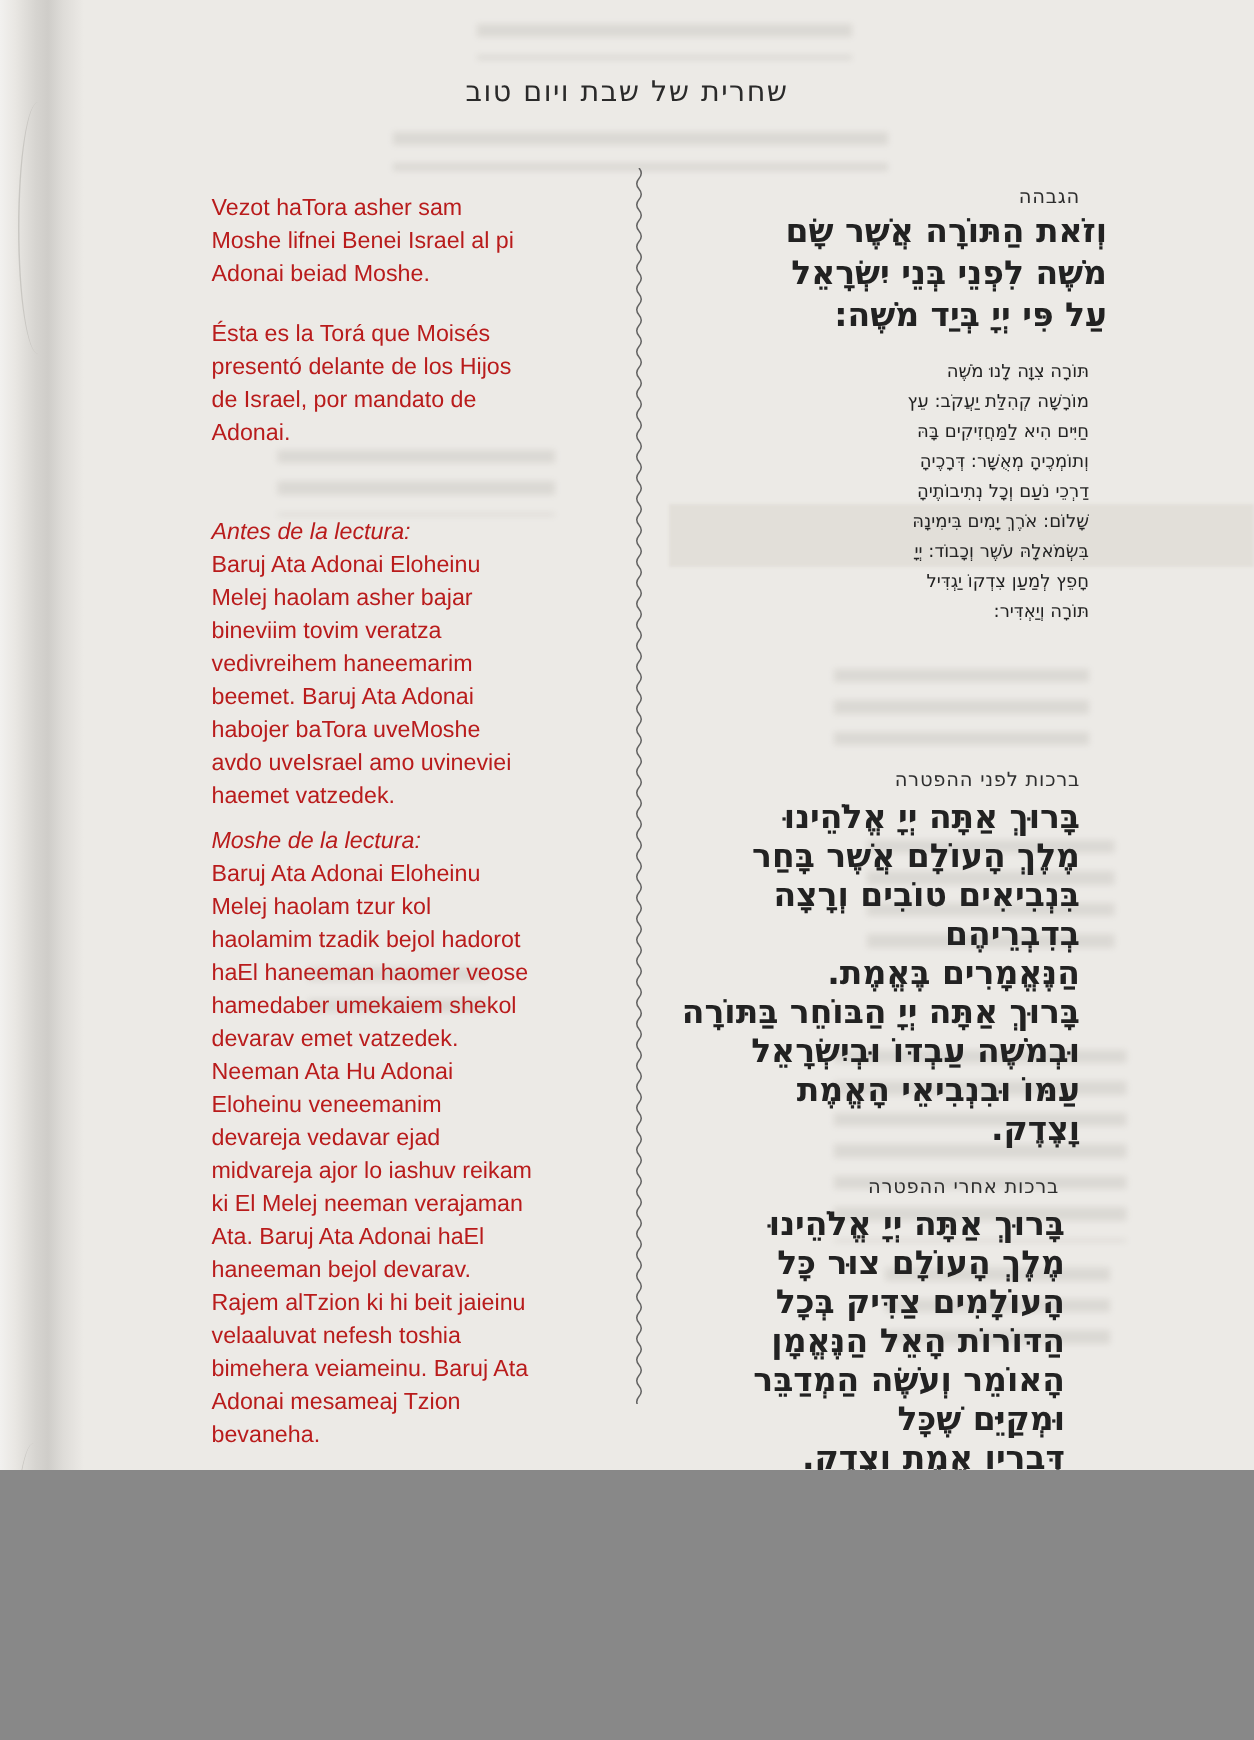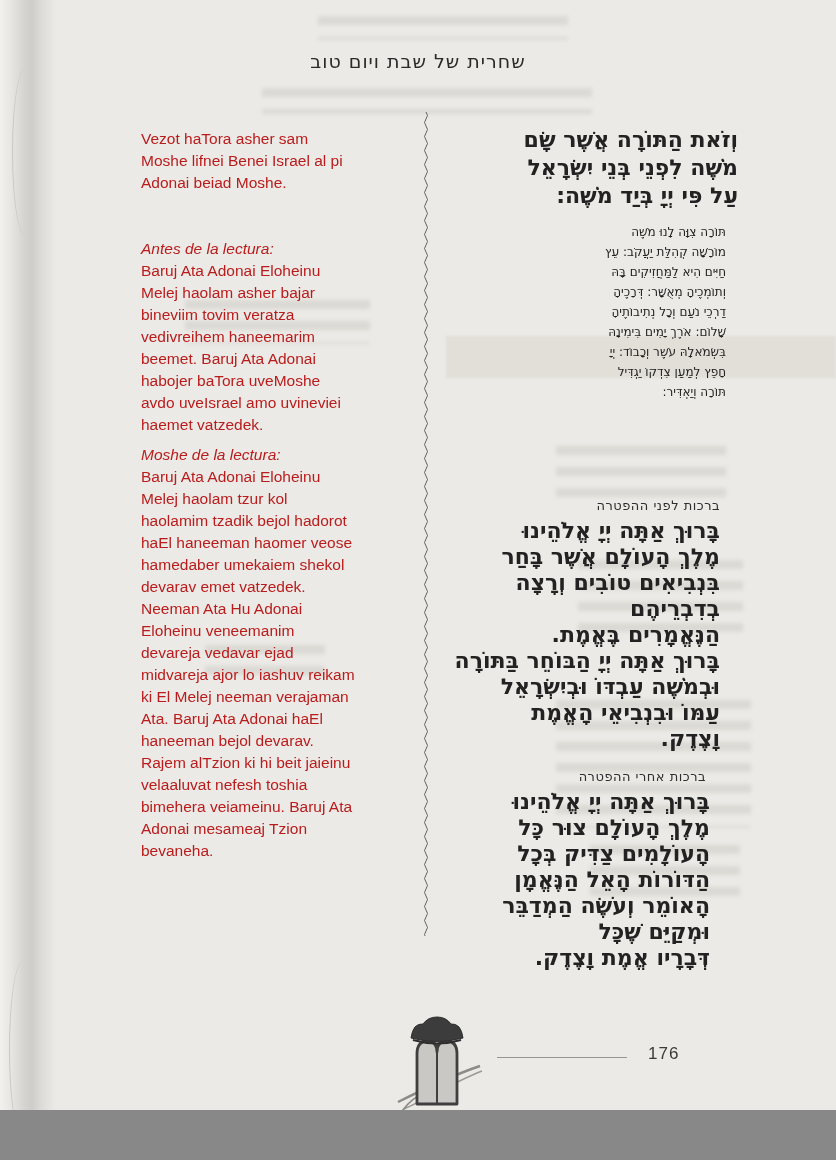--- a/index.html
+++ b/index.html
@@ -1,18 +1,18 @@
 <!DOCTYPE html>
 <html lang="es"><head>
 <meta charset="utf-8">
 <style>
   html,body{margin:0;padding:0;background:#888;}
   .scan{
     position:relative;
-    width:836px;height:1110px;
+    width:836px;height:980px;
     margin:0 auto;
     background:#eceae6;
     overflow:hidden;
     font-family:"Liberation Sans", sans-serif;
     color:#333;
   }
   
   .binding{
     position:absolute;left:0;top:0;width:56px;height:1160px;
     background:linear-gradient(90deg,#f2f1ef 0px,#e9e7e3 10px,#d6d4d0 24px,#cfcdc9 32px,#dedcd8 42px,#eceae6 56px);
@@ -98,20 +98,24 @@
   <div class="ghost" style="left:590px;top:845px;width:150px;height:58px;"></div>
   <div class="ghost" style="left:185px;top:300px;width:185px;height:44px;"></div>
   <div class="ghost" style="left:205px;top:645px;width:120px;height:40px;"></div>
 
   <div class="page-header hebrew">שחרית של שבת ויום טוב</div>
 
   <div class="left-col">
     <div class="l-block">Vezot haTora asher sam
 Moshe lifnei Benei Israel al pi
 Adonai beiad Moshe.</div>
+    <div class="l-block mt18">Ésta es la Torá que Moisés
+presentó delante de los Hijos
+de Israel, por mandato de
+Adonai.</div>
     <div class="lead-italic mt32">Antes de la lectura:</div>
     <div class="l-block">Baruj Ata Adonai Eloheinu
 Melej haolam asher bajar
 bineviim tovim veratza
 vedivreihem haneemarim
 beemet. Baruj Ata Adonai
 habojer baTora uveMoshe
 avdo uveIsrael amo uvineviei
 haemet vatzedek.</div>
     <div class="lead-italic mt8">Moshe de la  lectura:</div>
@@ -133,20 +137,21 @@
 bimehera veiameinu. Baruj Ata
 Adonai mesameaj Tzion
 bevaneha.</div>
   </div>
 
   <svg class="divider" width="12" height="824">
     <path id="wavy-path" d="M6 0 q3 3.5 0 7 q-3 3.5 0 7 q3 3.5 0 7 q-3 3.5 0 7 q3 3.5 0 7 q-3 3.5 0 7 q3 3.5 0 7 q-3 3.5 0 7 q3 3.5 0 7 q-3 3.5 0 7 q3 3.5 0 7 q-3 3.5 0 7 q3 3.5 0 7 q-3 3.5 0 7 q3 3.5 0 7 q-3 3.5 0 7 q3 3.5 0 7 q-3 3.5 0 7 q3 3.5 0 7 q-3 3.5 0 7 q3 3.5 0 7 q-3 3.5 0 7 q3 3.5 0 7 q-3 3.5 0 7 q3 3.5 0 7 q-3 3.5 0 7 q3 3.5 0 7 q-3 3.5 0 7 q3 3.5 0 7 q-3 3.5 0 7 q3 3.5 0 7 q-3 3.5 0 7 q3 3.5 0 7 q-3 3.5 0 7 q3 3.5 0 7 q-3 3.5 0 7 q3 3.5 0 7 q-3 3.5 0 7 q3 3.5 0 7 q-3 3.5 0 7 q3 3.5 0 7 q-3 3.5 0 7 q3 3.5 0 7 q-3 3.5 0 7 q3 3.5 0 7 q-3 3.5 0 7 q3 3.5 0 7 q-3 3.5 0 7 q3 3.5 0 7 q-3 3.5 0 7 q3 3.5 0 7 q-3 3.5 0 7 q3 3.5 0 7 q-3 3.5 0 7 q3 3.5 0 7 q-3 3.5 0 7 q3 3.5 0 7 q-3 3.5 0 7 q3 3.5 0 7 q-3 3.5 0 7 q3 3.5 0 7 q-3 3.5 0 7 q3 3.5 0 7 q-3 3.5 0 7 q3 3.5 0 7 q-3 3.5 0 7 q3 3.5 0 7 q-3 3.5 0 7 q3 3.5 0 7 q-3 3.5 0 7 q3 3.5 0 7 q-3 3.5 0 7 q3 3.5 0 7 q-3 3.5 0 7 q3 3.5 0 7 q-3 3.5 0 7 q3 3.5 0 7 q-3 3.5 0 7 q3 3.5 0 7 q-3 3.5 0 7 q3 3.5 0 7 q-3 3.5 0 7 q3 3.5 0 7 q-3 3.5 0 7 q3 3.5 0 7 q-3 3.5 0 7 q3 3.5 0 7 q-3 3.5 0 7 q3 3.5 0 7 q-3 3.5 0 7 q3 3.5 0 7 q-3 3.5 0 7 q3 3.5 0 7 q-3 3.5 0 7 q3 3.5 0 7 q-3 3.5 0 7 q3 3.5 0 7 q-3 3.5 0 7 q3 3.5 0 7 q-3 3.5 0 7 q3 3.5 0 7 q-3 3.5 0 7 q3 3.5 0 7 q-3 3.5 0 7 q3 3.5 0 7 q-3 3.5 0 7 q3 3.5 0 7 q-3 3.5 0 7 q3 3.5 0 7 q-3 3.5 0 7 q3 3.5 0 7 q-3 3.5 0 7 q3 3.5 0 7 q-3 3.5 0 7 q3 3.5 0 7 q-3 3.5 0 7 q3 3.5 0 7 q-3 3.5 0 7" fill="none" stroke="#4c4c4c" stroke-width="1" opacity="0.85"></path>
   </svg>
 
   <div class="right-col hebrew">
+    <div class="h-label">הגבהה</div>
     <div class="h-big blk1">וְזֹאת הַתּוֹרָה אֲשֶׁר שָׂם
 מֹשֶׁה לִפְנֵי בְּנֵי יִשְׂרָאֵל
 עַל פִּי יְיָ בְּיַד מֹשֶׁה:</div>
     <div class="h-small blk2">תּוֹרָה צִוָּה לָנוּ מֹשֶׁה
 מוֹרָשָׁה קְהִלַּת יַעֲקֹב: עֵץ
 חַיִּים הִיא לַמַּחֲזִיקִים בָּהּ
 וְתוֹמְכֶיהָ מְאֻשָּׁר: דְּרָכֶיהָ
 דַרְכֵי נֹעַם וְכָל נְתִיבוֹתֶיהָ
 שָׁלוֹם: אֹרֶךְ יָמִים בִּימִינָהּ
 בִּשְׂמֹאלָהּ עֹשֶׁר וְכָבוֹד: יְיָ

